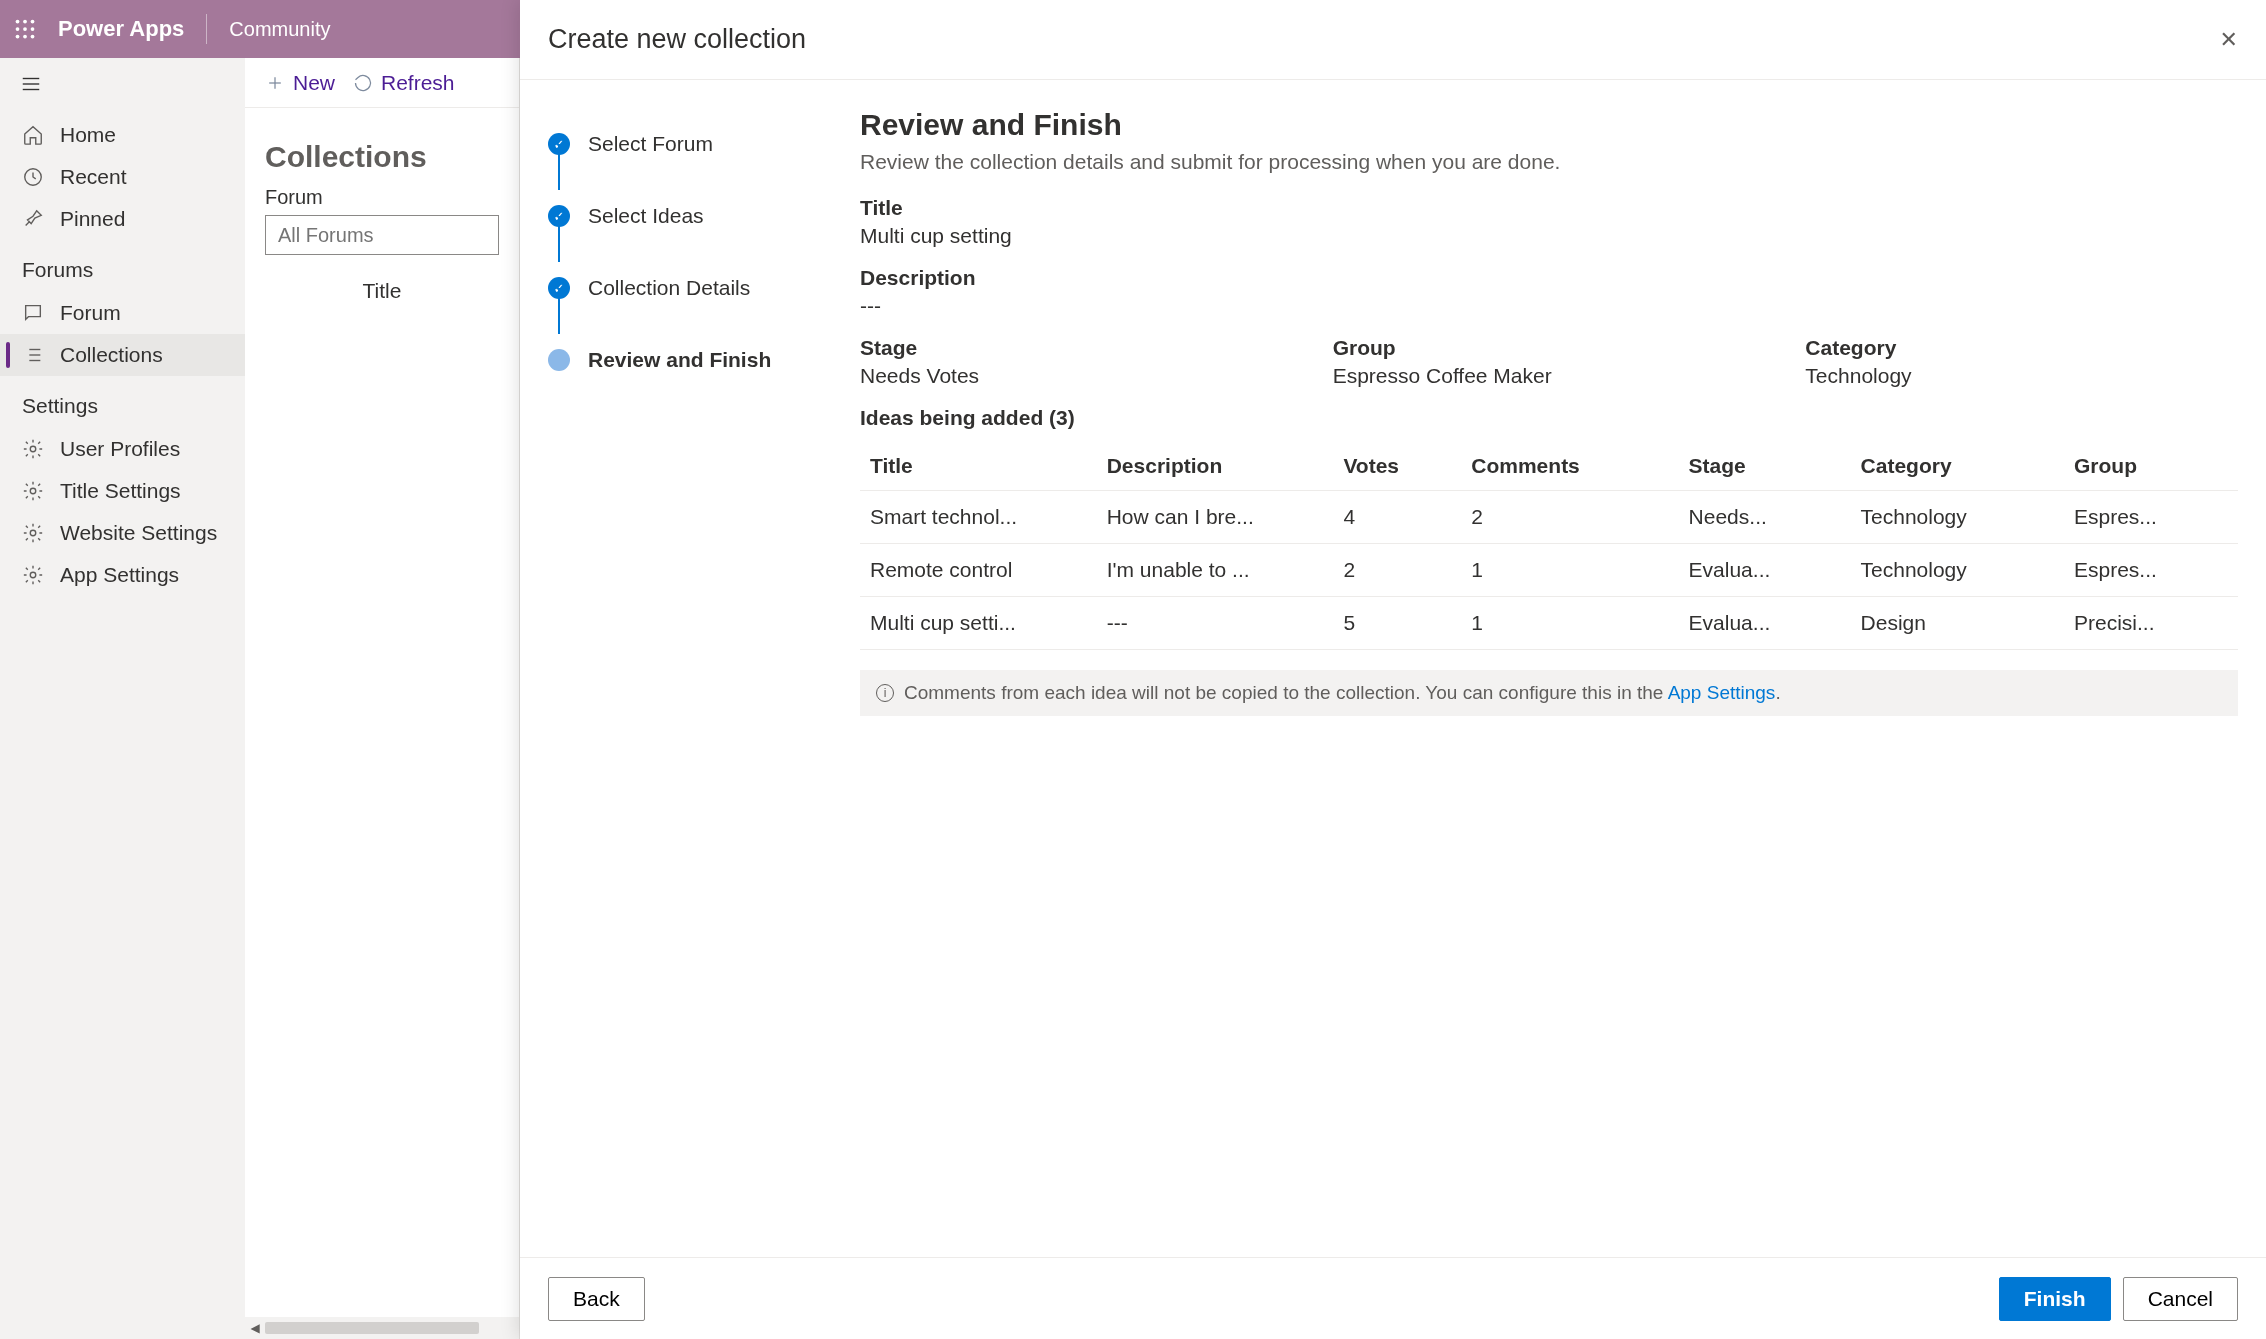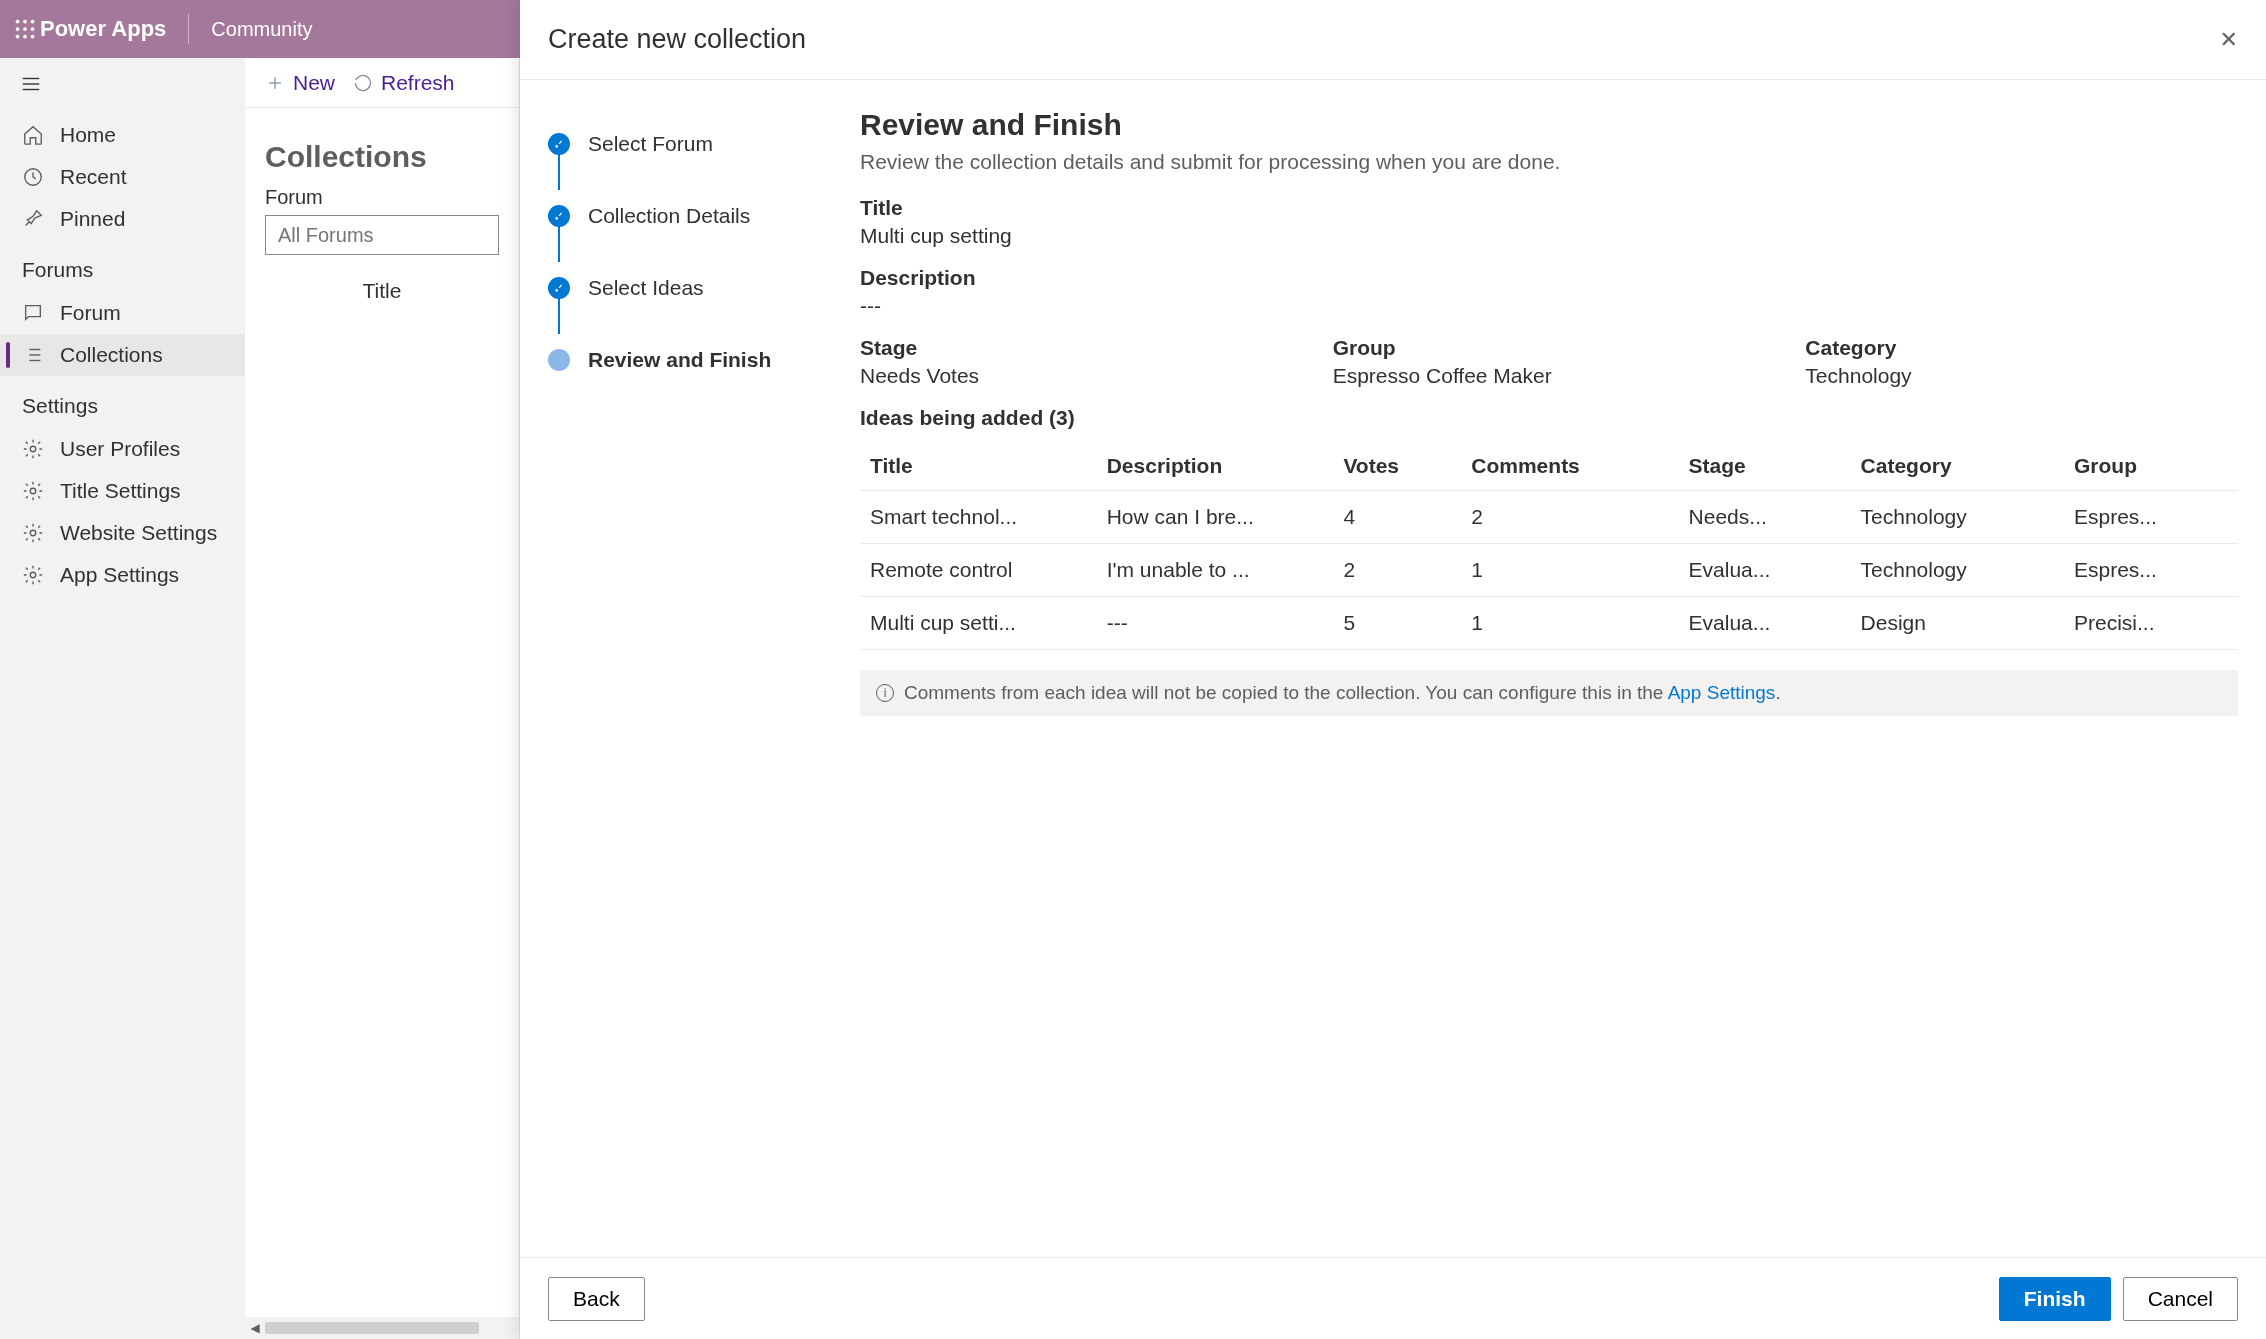--- a/index.html
+++ b/index.html
@@ -2,21 +2,21 @@
 <html><head>
   <meta charset="utf-8">
   <style>
     * { box-sizing: border-box; margin: 0; padding: 0; }
     body { font-family: "Segoe UI", -apple-system, sans-serif; font-size: 14px; color: #323130; background: #fff; overflow: hidden; width: 2266px; height: 1339px; transform-origin: top left; }
 
     
     .topbar { background: #a4789a; color: #fff; height: 58px; display: flex; align-items: center; padding: 0 10px; }
     .waffle { width: 30px; height: 30px; display: flex; align-items: center; justify-content: center; cursor: pointer; }
     .waffle svg { width: 20px; height: 20px; fill: #fff; }
-    .brand { font-size: 22px; font-weight: 600; }
+    .brand { font-size: 22px; font-weight: 600; margin-left: 18px; }
     .divider-v { width: 1px; height: 30px; background: rgba(255,255,255,0.45); margin: 0 22px; }
     .community { font-size: 20px; }
 
     
     .leftnav { position: absolute; top: 58px; left: 0; width: 293px; height: calc(100% - 58px); background: #f3f2f1; border-right: 1px solid #e1dfdd; }
     .hamburger { height: 52px; display: flex; align-items: center; padding-left: 20px; cursor: pointer; }
     .nav-group { padding-top: 4px; }
     .nav-item { height: 42px; display: flex; align-items: center; padding: 0 18px 0 22px; cursor: pointer; color: #323130; font-size: 21px; position: relative; }
     .nav-item.active { background: #e8e7e5; }
     .nav-item.active::before { content: ""; position: absolute; left: 6px; top: 8px; bottom: 8px; width: 4px; background: #6b2a87; border-radius: 2px; }
@@ -238,25 +238,25 @@
     <div class="panel-close">✕</div>
   </div>
   <div class="panel-body">
     <div class="wizard" id="wizard">
         <div class="wiz-step done">
           <span class="wiz-dot">✓</span>
           <span>Select Forum</span>
         </div>
         <div class="wiz-step done">
           <span class="wiz-dot">✓</span>
-          <span>Collection Details</span>
+          <span>Select Ideas</span>
         </div>
         <div class="wiz-step done">
           <span class="wiz-dot">✓</span>
-          <span>Select Ideas</span>
+          <span>Collection Details</span>
         </div>
         <div class="wiz-step current">
           <span class="wiz-dot"></span>
           <span>Review and Finish</span>
         </div>
       </div>
     <div class="review">
       <h2>Review and Finish</h2>
       <div class="subtitle">Review the collection details and submit for processing when you are done.</div>
 

